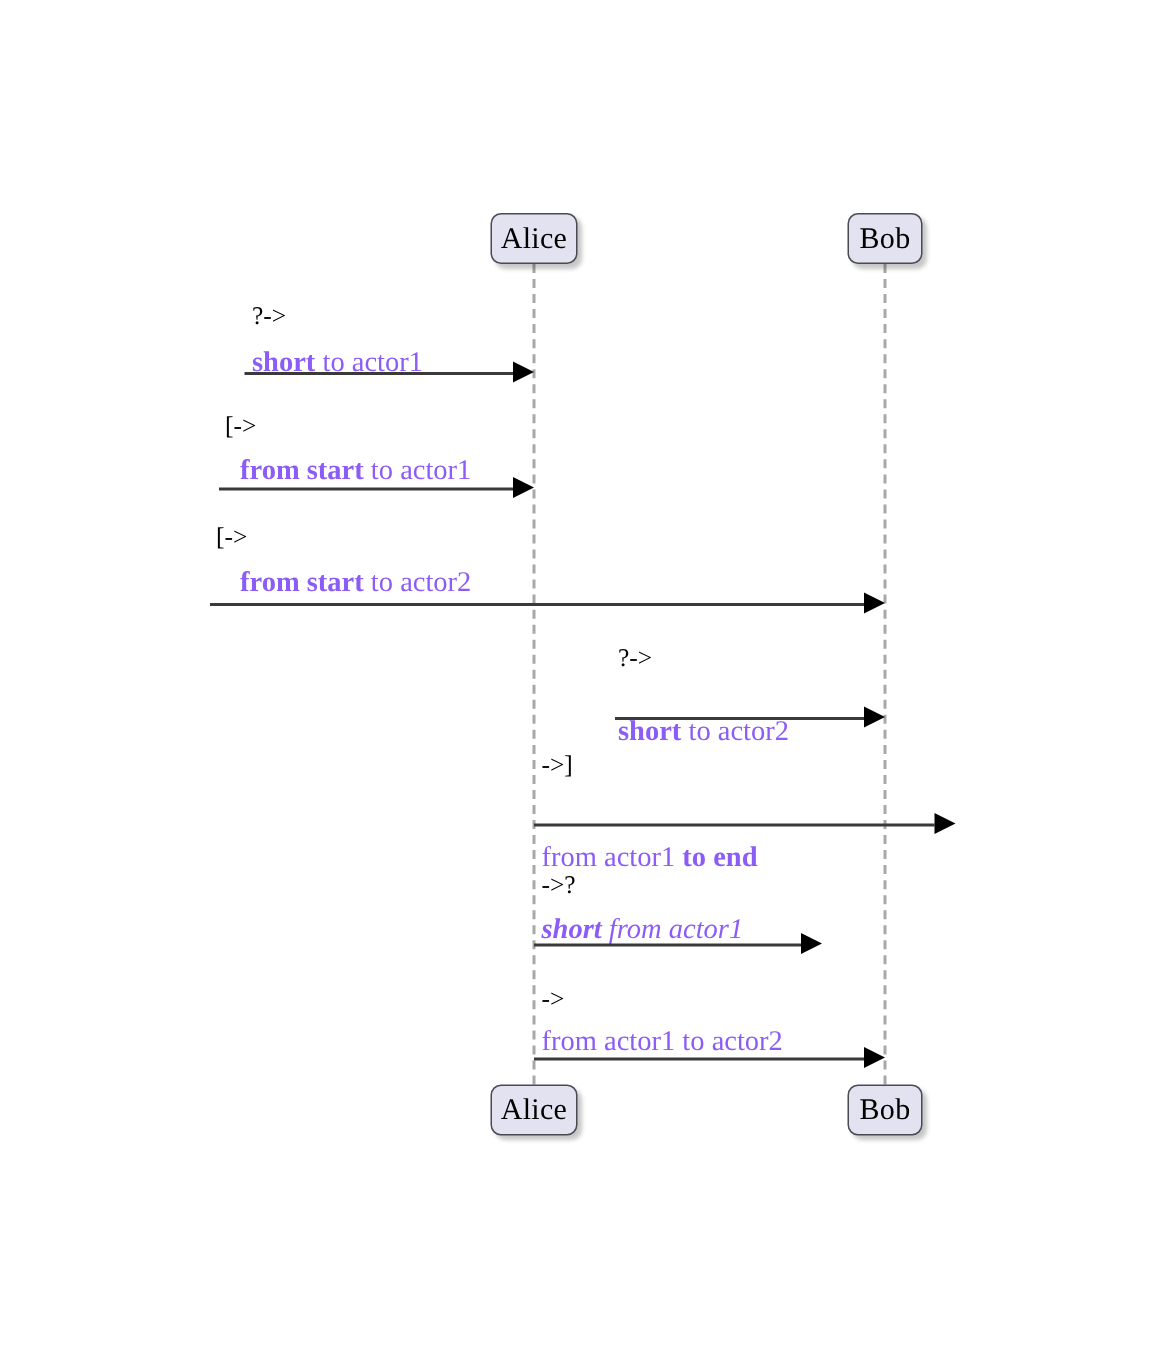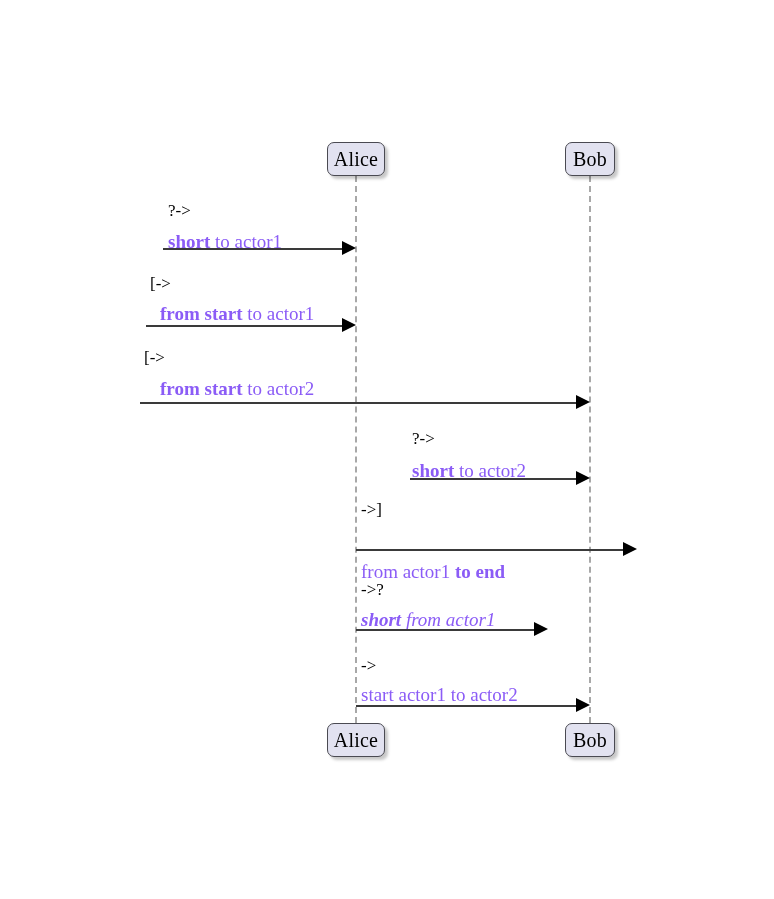--- a/index.html
+++ b/index.html
@@ -87,33 +87,33 @@
       <div class="msg-head" style="left: 342px; top: 241px; border-left-color: rgb(0, 0, 0);"></div>
       <div class="msg-hint" style="left: 150px; top: 275px;">[-&gt;</div>
       <div class="msg-label" style="left: 160px; top: 304px;"><b>from start</b><span> to actor1</span></div>
       <div class="msg-line" style="left: 146px; top: 325px; width: 196px; border-top-color: rgb(58, 58, 58);"></div>
       <div class="msg-head" style="left: 342px; top: 318px; border-left-color: rgb(0, 0, 0);"></div>
       <div class="msg-hint" style="left: 144px; top: 349px;">[-&gt;</div>
       <div class="msg-label" style="left: 160px; top: 379px;"><b>from start</b><span> to actor2</span></div>
       <div class="msg-line" style="left: 140px; top: 402px; width: 436px; border-top-color: rgb(58, 58, 58);"></div>
       <div class="msg-head" style="left: 576px; top: 395px; border-left-color: rgb(0, 0, 0);"></div>
       <div class="msg-hint" style="left: 412px; top: 430px;">?-&gt;</div>
-      <div class="msg-label" style="left: 412px; top: 461px;"><b>short</b><span> to actor2</span></div>
+      <div class="msg-label" style="left: 412px; top: 478px;"><b>short</b><span> to actor2</span></div>
       <div class="msg-line" style="left: 410px; top: 478px; width: 166px; border-top-color: rgb(58, 58, 58);"></div>
       <div class="msg-head" style="left: 576px; top: 471px; border-left-color: rgb(0, 0, 0);"></div>
       <div class="msg-hint" style="left: 361px; top: 501px;">-&gt;]</div>
       <div class="msg-label" style="left: 361px; top: 562px;"><span>from actor1 </span><b>to end</b></div>
       <div class="msg-line" style="left: 356px; top: 549px; width: 267px; border-top-color: rgb(58, 58, 58);"></div>
       <div class="msg-head" style="left: 623px; top: 542px; border-left-color: rgb(0, 0, 0);"></div>
       <div class="msg-hint" style="left: 361px; top: 581px;">-&gt;?</div>
       <div class="msg-label" style="left: 361px; top: 610px; font-style: italic;"><b>short</b><span> from actor1</span></div>
       <div class="msg-line" style="left: 356px; top: 629px; width: 178px; border-top-color: rgb(58, 58, 58);"></div>
       <div class="msg-head" style="left: 534px; top: 622px; border-left-color: rgb(0, 0, 0);"></div>
       <div class="msg-hint" style="left: 361px; top: 657px;">-&gt;</div>
-      <div class="msg-label" style="left: 361px; top: 685px;"><span>start actor1 to actor2</span></div>
+      <div class="msg-label" style="left: 361px; top: 685px;"><span>from actor1 to actor2</span></div>
       <div class="msg-line" style="left: 356px; top: 705px; width: 220px; border-top-color: rgb(58, 58, 58);"></div>
       <div class="msg-head" style="left: 576px; top: 698px; border-left-color: rgb(0, 0, 0);"></div>
     </div>
   <div id="actors-layer">
       <div class="actor-box" style="left: 327px; top: 142px; width: 58px; height: 34px; background: rgb(226, 226, 240); border-color: rgb(74, 74, 82);">
         <span>Alice</span>
       </div>
       <div class="actor-box" style="left: 327px; top: 723px; width: 58px; height: 34px; background: rgb(226, 226, 240); border-color: rgb(74, 74, 82);">
         <span>Alice</span>
       </div>

